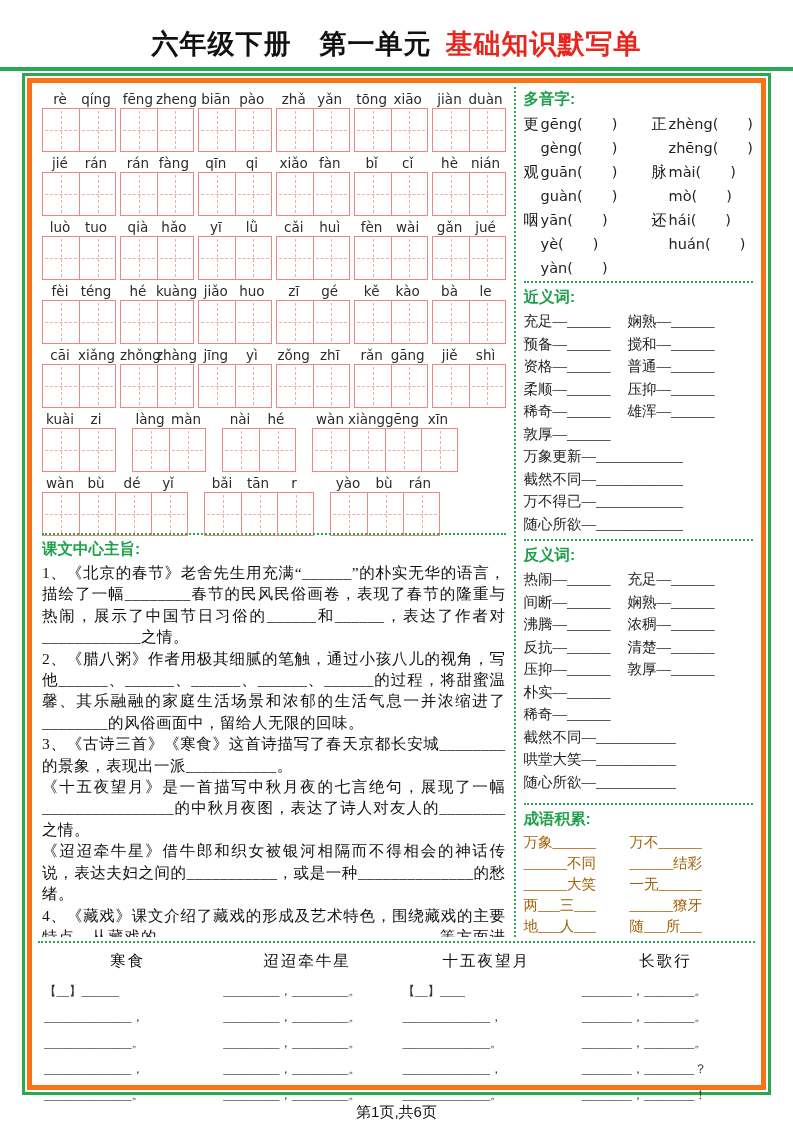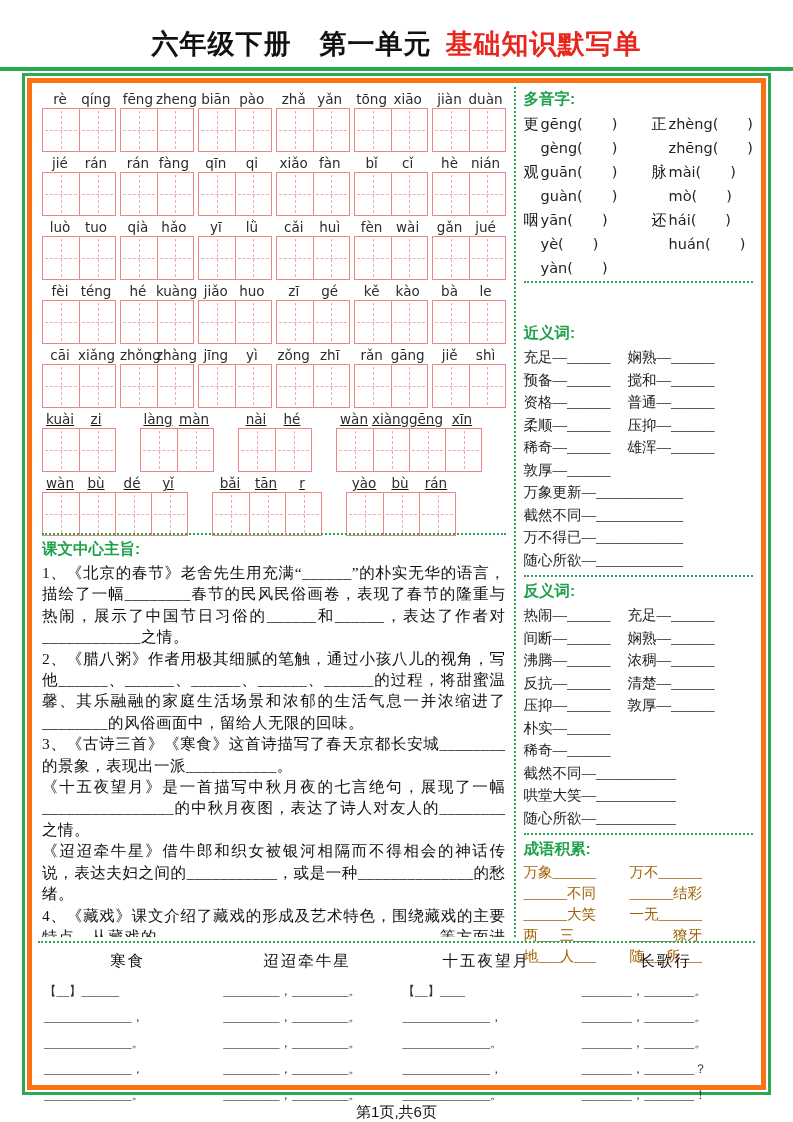--- a/index.html
+++ b/index.html
@@ -37,21 +37,21 @@
     padding: 4px 6px 2px 6px;
     display: flex; flex-direction: column;
   }
   .main-row { display: flex; height: 850px; }
   .left-col { width: 506px; padding: 4px 4px 0 4px; display:flex; flex-direction:column; }
   .right-col { flex: 1; border-left: 2px dotted #2aa952; margin-left: 4px;
                padding: 2px 2px 0 8px; display:flex; flex-direction:column; }
   
   .pinyin-block { height: 438px; }
   .py-row { display: flex; justify-content: space-between; margin-bottom: 3px; }
-  .py-row.left { justify-content: flex-start; gap: 24px; text-decoration: underline; }
+  .py-row.left { justify-content: flex-start; gap: 16px; }
   .py-labels { display: flex; height: 17px; }
   .syl {
     width: 36px; text-align: center;
     font-family: "DejaVu Sans", "Liberation Sans", sans-serif;
     font-size: 13.5px; color: #2b2b2b; white-space: nowrap;
   }
   .tzg { display: flex; border: 1px solid #ee8585; width: max-content; }
   .cell { width: 36px; height: 42px; position: relative; border-left: 1px solid #ee8585; }
   .cell:first-child { border-left: none; }
   .cell::before { content:""; position:absolute; left:50%; top:2px; bottom:2px;
@@ -69,21 +69,21 @@
   
   .zhuzhi { flex: 1; overflow: hidden; }
   .zp { font-size: 15.5px; line-height: 21.4px; text-align: justify; letter-spacing: 0.5px; }
   
   .sec-duoyin { height: 188px; }
   .dy-row { display: grid; grid-template-columns: 108px 1fr; line-height: 23px; gap: 20px; }
   .dy-ent { white-space: nowrap; }
   .dy-ch { display: inline-block; width: 17px; font-size: 15px; }
   .dy-py { font-family: "DejaVu Sans", "Liberation Sans", sans-serif; font-size: 14.5px; color:#222; }
   
-  .sec-jinyi { height: 252px; margin-top: 36px; }
+  .sec-jinyi { height: 252px; }
   .sec-fanyi { height: 276px; }
   .wp-grid { display: grid; grid-template-columns: 104px 1fr; }
   .wp { font-size: 14.5px; line-height: 22.5px; white-space: nowrap; color:#222; }
   .wp-wide .wp { line-height: 22.5px; }
   
   .sec-chengyu { flex: 1; }
   .cy-grid { display: grid; grid-template-columns: 106px 1fr; }
   .cy { font-size: 14.5px; line-height: 21px; white-space: nowrap; color:#a16207; }
   
   .poems-row { display: flex; flex: 1; padding-top: 4px; }

